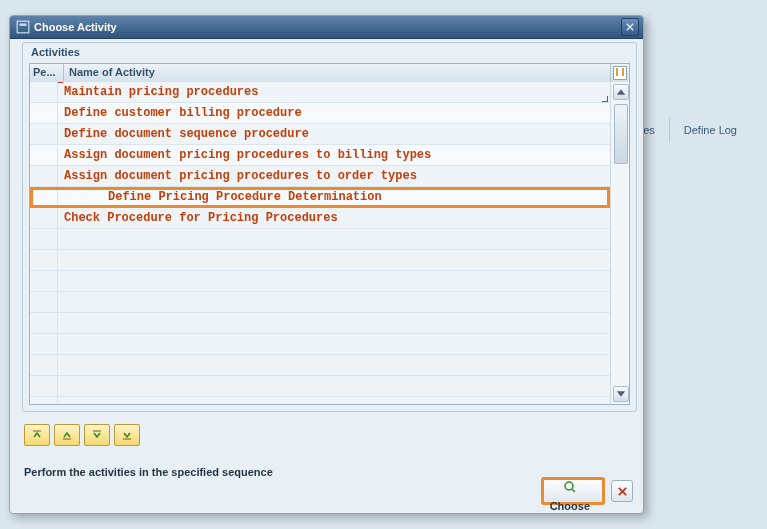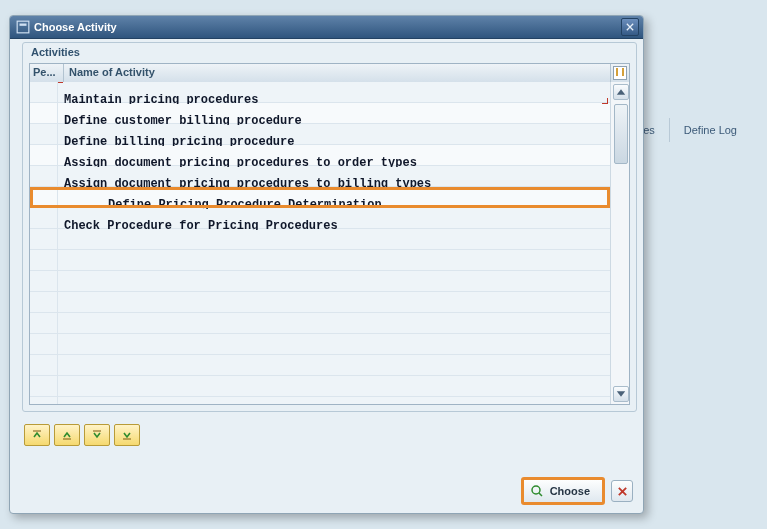--- a/index.html
+++ b/index.html
@@ -38,35 +38,35 @@
   .rows{flex:1;overflow:hidden;}
   .vscroll{width:18px;border-left:1px solid #cdd9e3;background:#f3f6f9;position:relative;}
   .vscroll .arrow{position:absolute;left:2px;width:14px;height:14px;background:linear-gradient(#fafcfe,#d5e0ea);border:1px solid #a9bccb;border-radius:2px;display:flex;align-items:center;justify-content:center;cursor:pointer;}
   .vscroll .arrow.up{top:2px;} .vscroll .arrow.dn{bottom:2px;}
   .vscroll .thumb{position:absolute;left:3px;top:22px;width:12px;height:58px;background:linear-gradient(#eef3f7,#cad7e2);border:1px solid #a3b7c7;border-radius:2px;}
   .row{display:flex;height:20px;border-bottom:1px solid #dbe5ed;}
   .row:nth-child(odd){background:#eef4f8;}
   .row:nth-child(even){background:#f7fafc;}
   .row.empty{background:#eef4f8;}
   .row .c1{width:27px;border-right:1px solid #dbe5ed;}
-  .row .c2{flex:1;padding:11px 6px;font-family:"Courier New",monospace;font-size:12px;color:#0f172a;white-space:nowrap;overflow:hidden;}
+  .row .c2{flex:1;padding:3px 6px;font-family:"Courier New",monospace;font-size:12px;color:#c2410c;white-space:nowrap;overflow:hidden;}
   .row.hl{outline:3px solid #e98b2e;outline-offset:-3px;gap:44px;}
   .row.mark .c2{position:relative;}
   .row.mark .c2::before{content:"";position:absolute;left:-1px;top:0;width:5px;height:5px;border-top:1px solid #c0392b;border-left:1px solid #c0392b;}
   .row.mark .c2::after{content:"";position:absolute;right:2px;bottom:0;width:5px;height:5px;border-bottom:1px solid #c0392b;border-right:1px solid #c0392b;}
   
   .tbtns{display:flex;gap:4px;margin:12px 0 0 2px;}
   .tb{width:24px;height:20px;background:linear-gradient(#fff3c7,#f5d96f);border:1px solid #b89b38;border-radius:2px;display:flex;align-items:center;justify-content:center;cursor:pointer;}
   .tb svg{width:14px;height:14px;}
   
   .ftext{margin:20px 0 0 2px;color:#263544;}
   
   .bbtns{position:absolute;right:4px;bottom:2px;display:flex;align-items:center;gap:6px;}
   .choose{height:22px;border:3px solid #e98b2e;border-radius:3px;background:linear-gradient(#fdfefe,#dfe8ef);
-    display:flex;align-items:center;padding:0 12px 0 6px;gap:6px;cursor:pointer;font-size:11px;color:#263544;}
+    display:flex;align-items:center;padding:0 12px 0 6px;gap:6px;cursor:pointer;font-size:11px;color:#263544;flex-direction:column;}
   .choose .ic{width:14px;height:14px;}
   .cancel{width:20px;height:20px;background:linear-gradient(#fdfefe,#dfe8ef);border:1px solid #9ab0c1;border-radius:3px;display:flex;align-items:center;justify-content:center;cursor:pointer;}
   .cancel svg{width:11px;height:11px;}
 </style>
 </head>
 <body>
 <div class="stage">
 
 <div class="bg-links">
   <span>e Notes</span>
@@ -105,29 +105,29 @@
             <div class="row mark">
                   <div class="c1"></div>
                   <div class="c2">Maintain pricing procedures</div>
                 </div>
             <div class="row">
                   <div class="c1"></div>
                   <div class="c2">Define customer billing procedure</div>
                 </div>
             <div class="row">
                   <div class="c1"></div>
-                  <div class="c2">Define billing pricing procedure</div>
+                  <div class="c2">Define document sequence procedure</div>
+                </div>
+            <div class="row">
+                  <div class="c1"></div>
+                  <div class="c2">Assign document pricing procedures to billing types</div>
                 </div>
             <div class="row">
                   <div class="c1"></div>
                   <div class="c2">Assign document pricing procedures to order types</div>
-                </div>
-            <div class="row">
-                  <div class="c1"></div>
-                  <div class="c2">Assign document pricing procedures to billing types</div>
                 </div>
             <div class="row hl">
                   <div class="c1"></div>
                   <div class="c2">Define Pricing Procedure Determination</div>
                 </div>
             <div class="row">
                   <div class="c1"></div>
                   <div class="c2">Check Procedure for Pricing Procedures</div>
                 </div>
             <div class="row empty">
@@ -204,20 +204,21 @@
             </svg>
           </div>
       <div class="tb">
             <svg viewBox="0 0 14 14">
               <path d="M4 5 L7 9 L10 5" fill="none" stroke="#2e8b2e" stroke-width="1.6"></path>
               <path d="M3 11 h8" stroke="#7a5b12" stroke-width="1"></path>
             </svg>
           </div>
     </div>
 
+    <div class="ftext">Perform the activities in the specified sequence</div>
 
     <div class="bbtns">
       <div class="choose">
         <span class="ic">
           <svg viewBox="0 0 14 14">
                 <circle cx="6" cy="6" r="4" fill="none" stroke="#2e8b2e" stroke-width="1.5"></circle>
                 <path d="M9 9 L12 12" stroke="#2e8b2e" stroke-width="1.5"></path>
               </svg>
         </span>
         <span>Choose</span>

